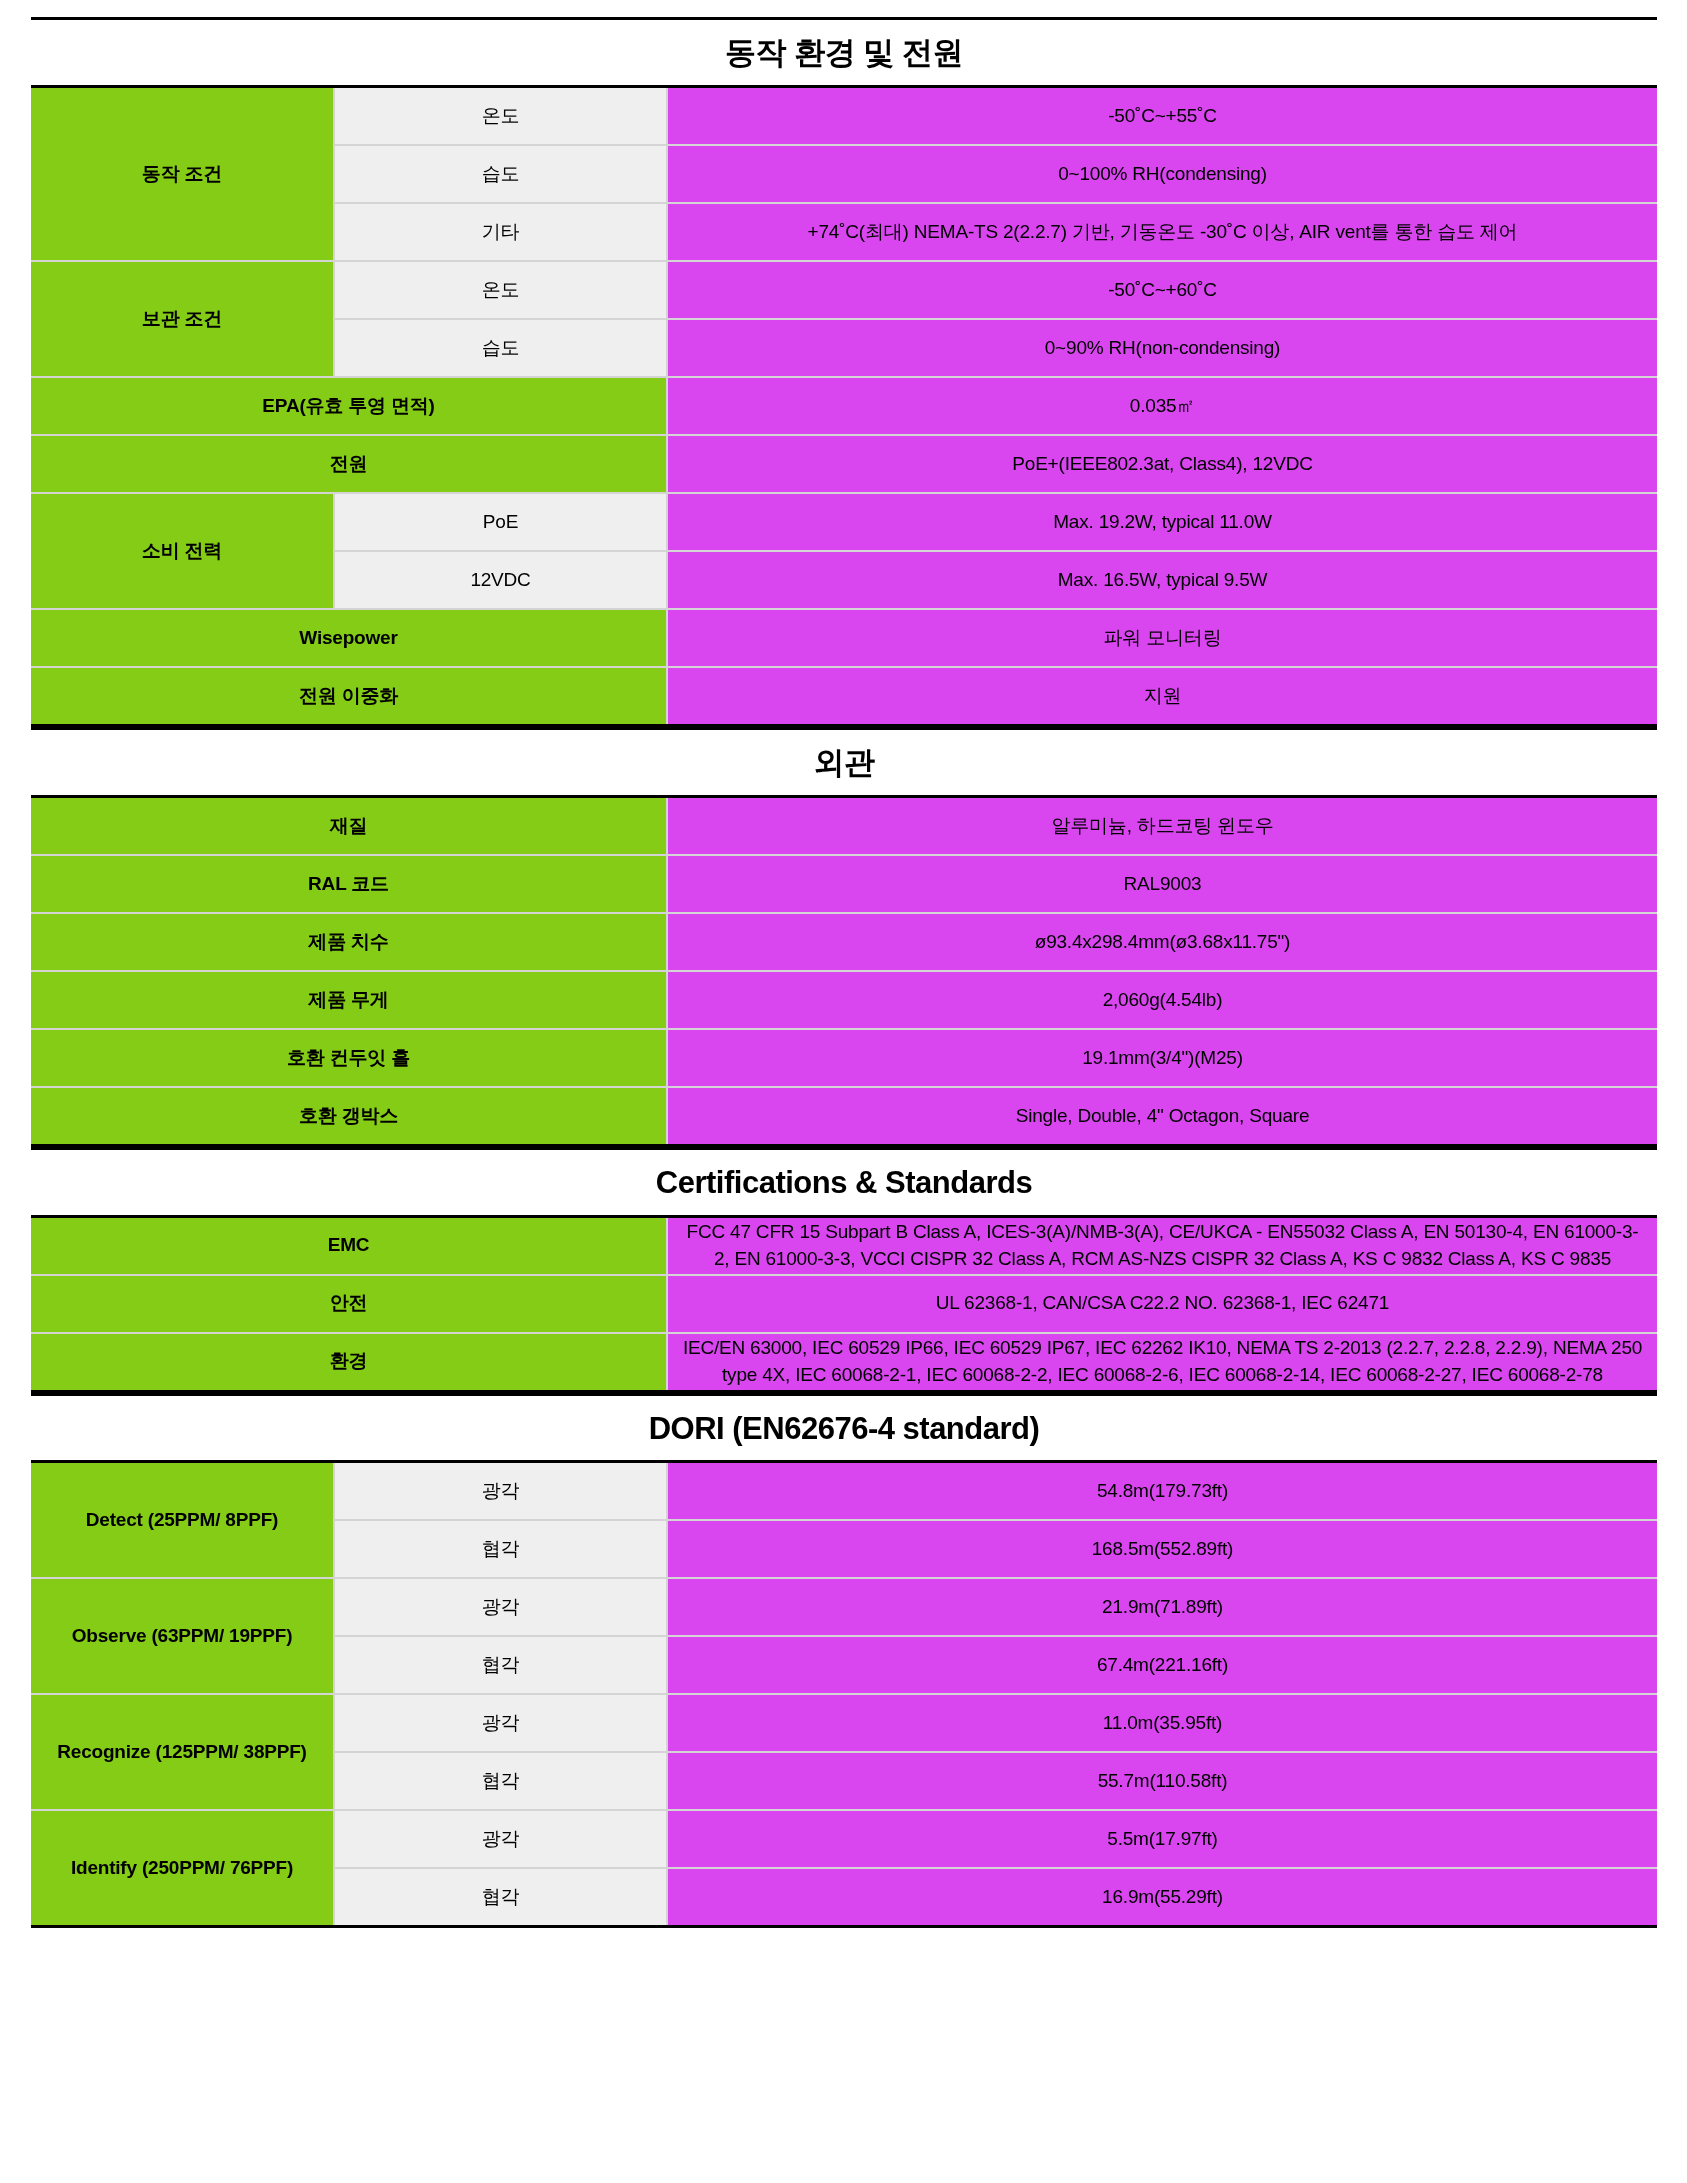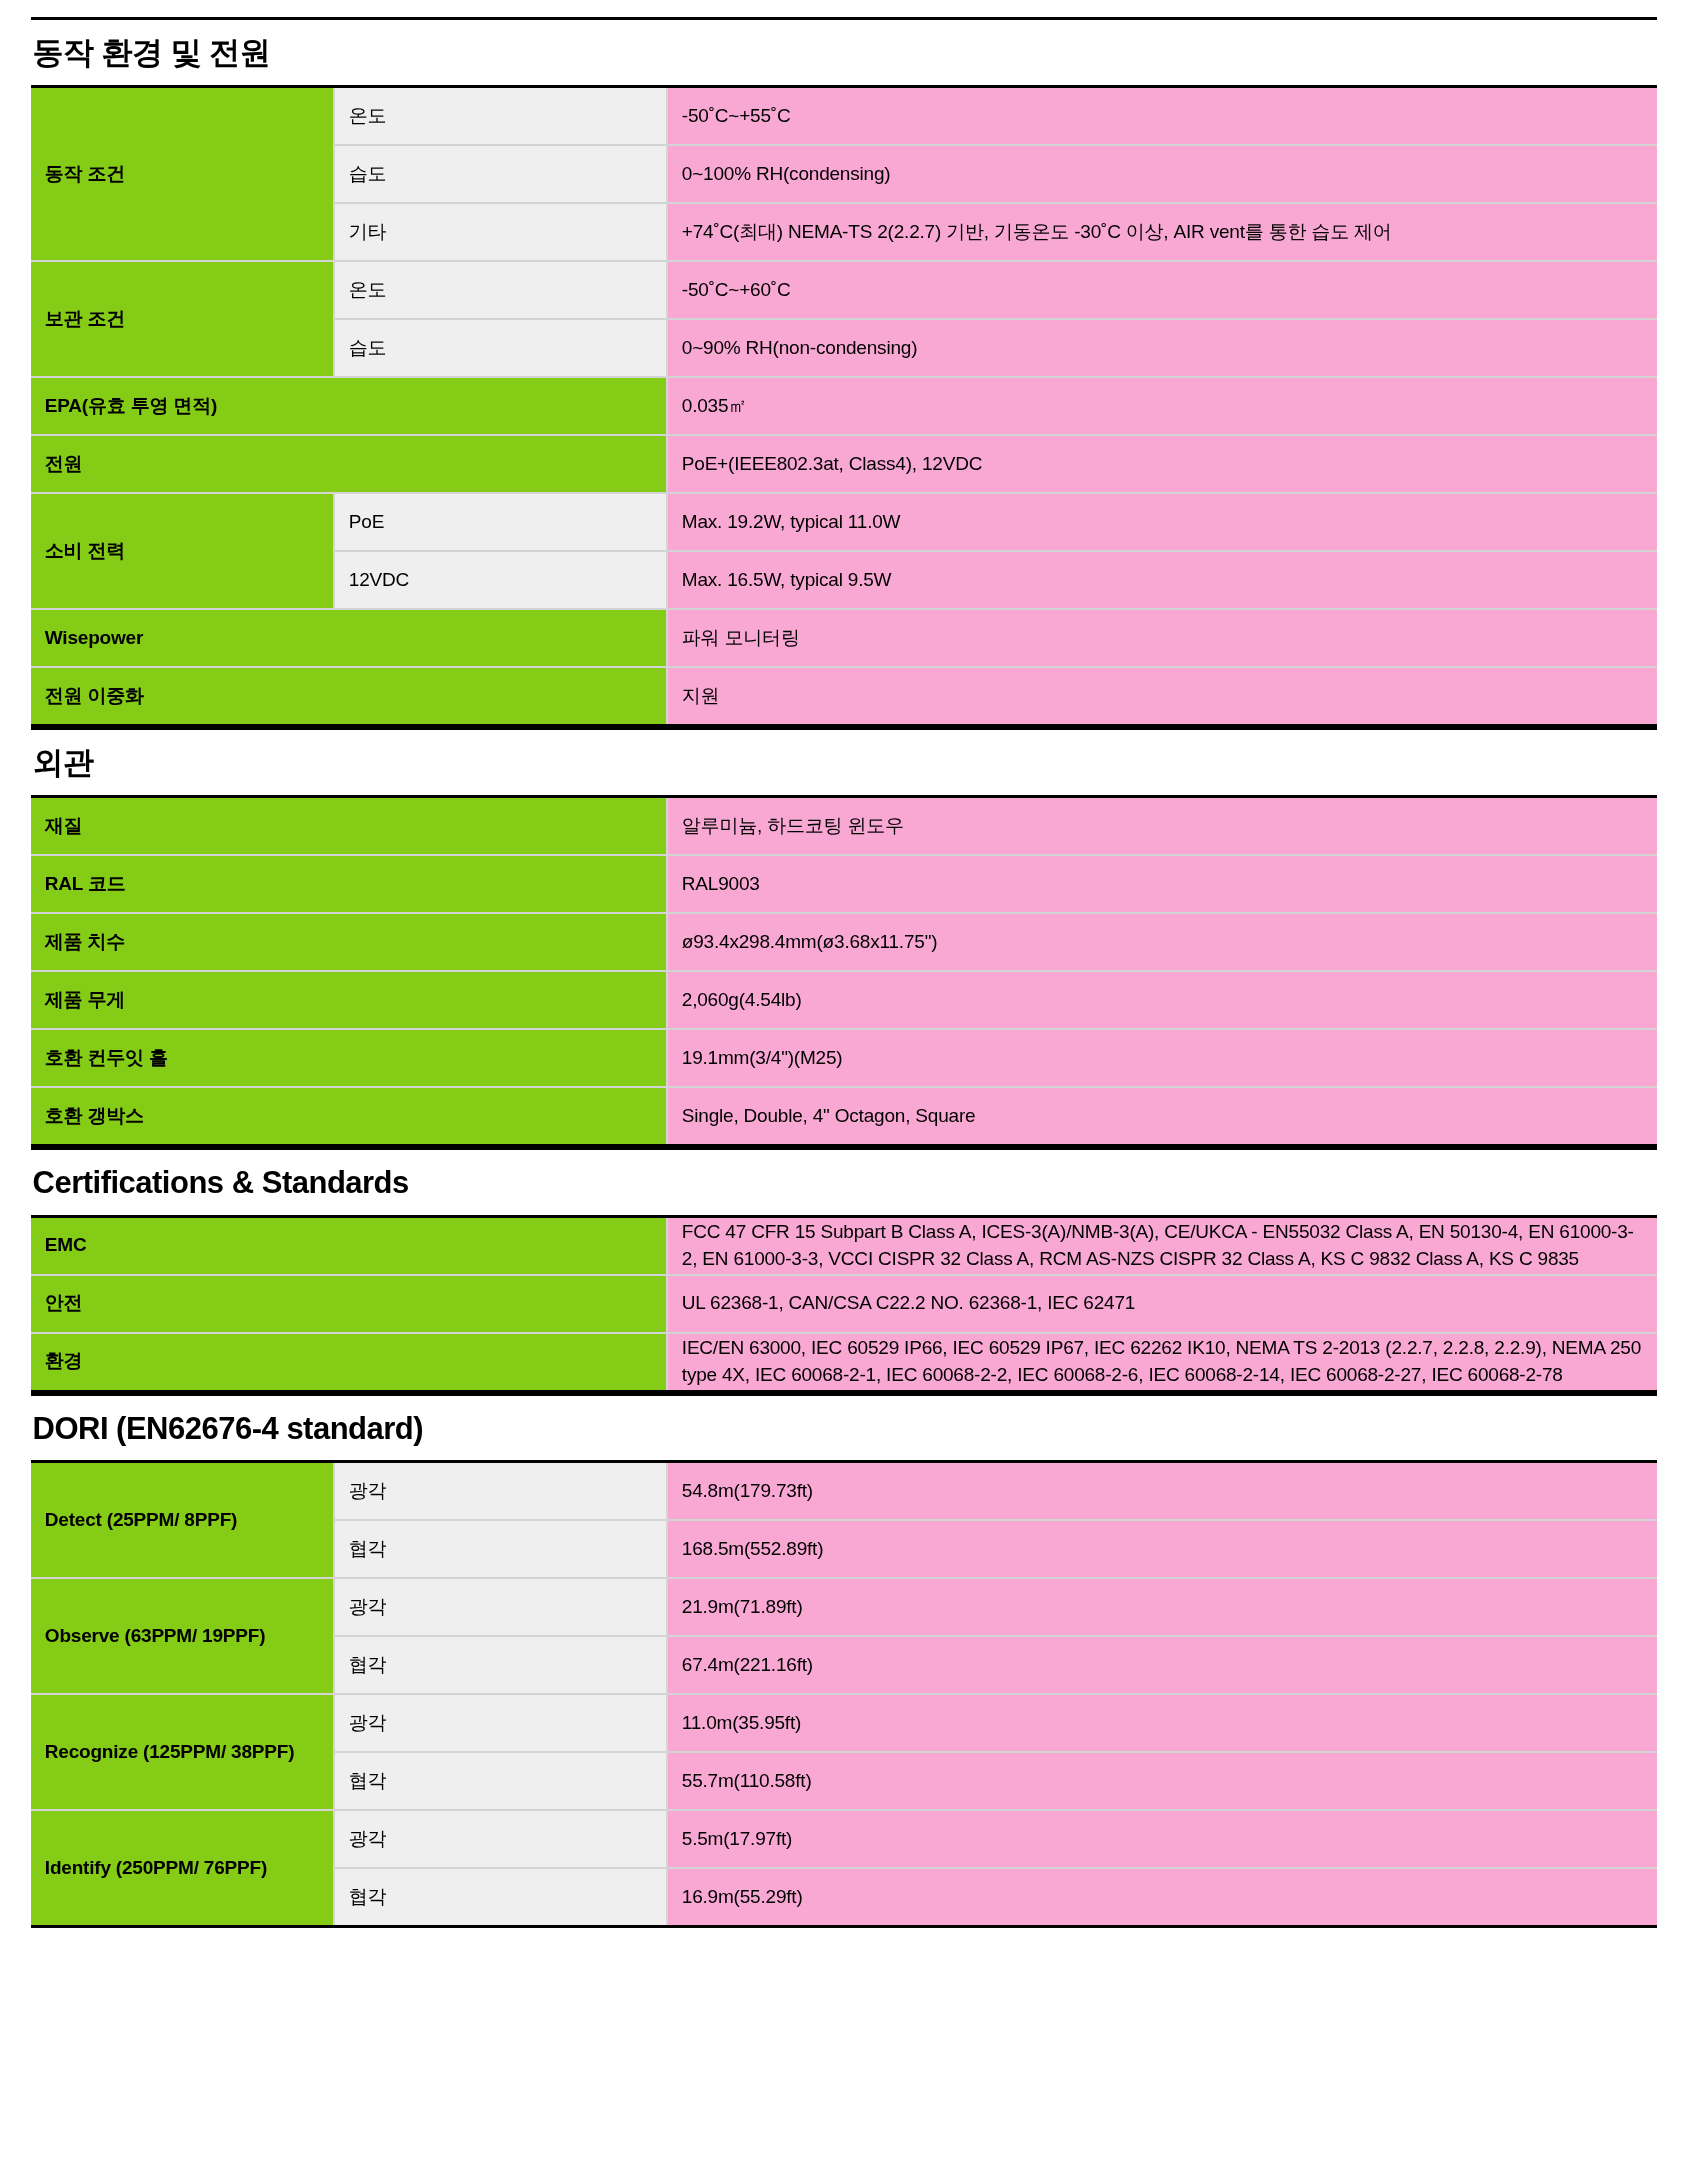--- a/index.html
+++ b/index.html
@@ -14,20 +14,21 @@
     font-family: "Liberation Sans", "DejaVu Sans", sans-serif;
     color: #000000;
     -webkit-font-smoothing: antialiased;
   }
   .page {
     width: 1688px;
     min-height: 2183px;
     box-sizing: border-box;
     padding: 17px 31px 31px 31px;
     background: #ffffff;
+    text-align: center;
   }
 
   
   .section { width: 100%; }
   .rule-top {
     height: 0;
     border-top: 3.8px solid #000000;
     width: 100%;
   }
   .section-title {
@@ -63,21 +64,21 @@
     height: 56px;
   }
   td.sub {
     background: #efefef;
     font-weight: 400;
     letter-spacing: -0.2px;
     border-left: 2.3px solid #d4d4d4;
     height: 56px;
   }
   td.val {
-    background: #f9a8d4;
+    background: #d946ef;
     font-weight: 400;
     letter-spacing: -0.2px;
     border-left: 2.3px solid #d4d4d4;
     height: 56px;
   }
   td.lbl.span-row { vertical-align: middle; }
   td.tall { padding-top: 10.7px; padding-bottom: 10.7px; }
 
   
   col.c-lbl  { width: 303px; }

